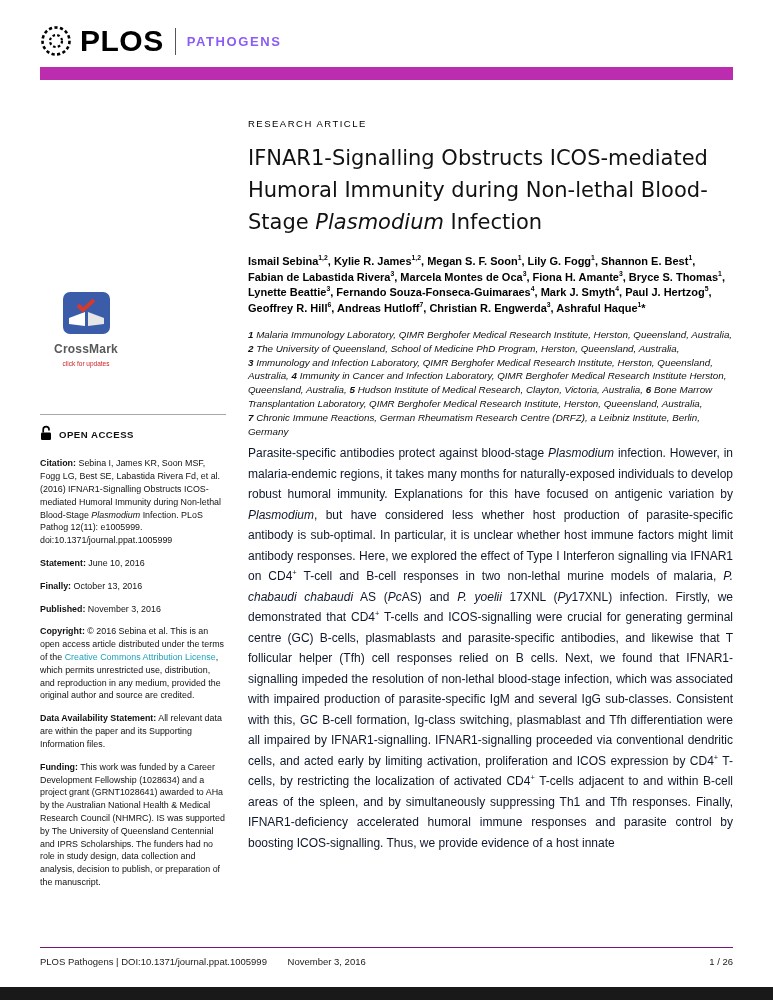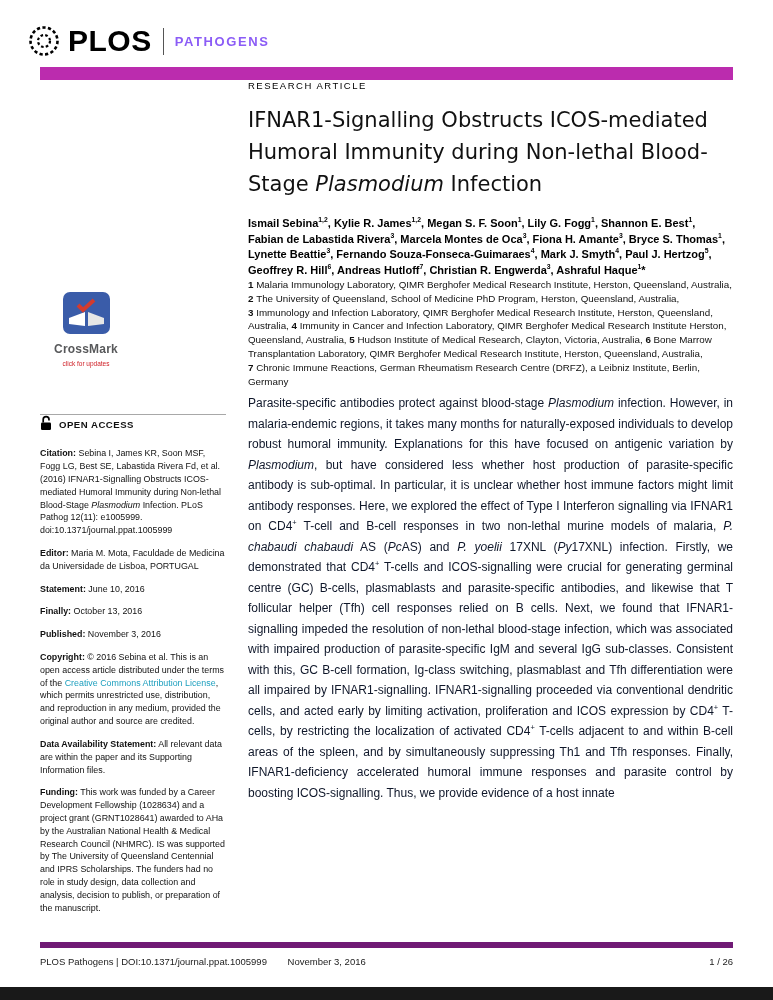--- a/index.html
+++ b/index.html
@@ -11,72 +11,72 @@
   }
   .page {
     position: relative;
     width: 773px;
     height: 1000px;
     background: #ffffff;
     overflow: hidden;
   }
 
   
-  .header { padding: 24px 40px 0 28px; }
+  .header { padding: 24px 40px 0 40px; }
   .logo-row { display: flex; align-items: center; }
   .logo-icon { display: inline-flex; }
   .plos-word { font-size: 30px; font-weight: bold; letter-spacing: 0.5px; margin-left: 8px; color: #000; }
   .logo-divider { width: 1px; height: 27px; background: #555; margin: 0 11px; }
   .journal-word { font-size: 13px; font-weight: bold; letter-spacing: 1.6px; color: #8b5cf6; }
   .brand-bar { height: 13px; margin: 9px 40px 0 40px; background: var(--accent, #BB2CAE); }
 
   
   .content { display: flex; padding: 0 40px; }
   .sidebar {
     flex: none; width: 186px;
     padding-top: 212px;
     font-size: 8.9px; line-height: 1.44; color: #111;
   }
-  .main { flex: 1; padding-left: 22px; }
+  .main { flex: 1; padding-left: 22px; padding-top: 38px; }
 
   
   .crossmark { width: 84px; margin: 0 0 46px 4px; text-align: center; cursor: pointer; }
   .crossmark-label { font-size: 12px; font-weight: bold; color: #58595b; margin-top: 3px; letter-spacing: 0.2px; }
   .crossmark-tagline { font-size: 6.5px; color: #cf2027; margin-top: 1px; }
-  .oa-row { display: flex; align-items: center; gap: 7px; border-top: 1px solid #a8a8a8; margin-bottom: 12px; }
+  .oa-row { display: flex; align-items: center; gap: 7px; border-top: 1px solid #a8a8a8; padding-top: 10px; margin-bottom: 12px; }
   .oa-label { font-weight: bold; font-size: 9.6px; letter-spacing: 0.5px; }
   .side-block { margin-bottom: 10px; }
   .side-block b { font-weight: bold; }
   .link { color: var(--link, #1D9FBE); text-decoration: none; cursor: pointer; }
 
   
   .kicker { font-size: 9.5px; letter-spacing: 1.5px; color: #000; }
   .title {
     font-family: "DejaVu Sans", "Liberation Sans", sans-serif;
     font-size: 21px; line-height: 32px; font-weight: normal;
     color: #111; margin-top: 13px;
   }
   .title i { font-style: italic; }
   .authors { font-size: 11px; font-weight: bold; line-height: 15.5px; margin-top: 16px; color: #000; }
-  .affiliations { font-size: 9.8px; line-height: 13.8px; margin-top: 0; color: #111; }
+  .affiliations { font-size: 9.8px; line-height: 13.8px; margin-top: 12px; color: #111; font-style: italic; }
   .email-line { margin-top: 12px; font-size: 10.5px; }
   .abstract-heading {
     font-family: "DejaVu Sans", "Liberation Sans", sans-serif;
     font-size: 18.5px; font-weight: normal; color: #111; margin-top: 30px;
   }
   .abstract {
     margin-top: 5px; font-size: 12px; line-height: 20.5px;
     text-align: justify; color: #0f172a;
   }
   sup { font-size: 0.62em; vertical-align: super; line-height: 0; }
 
   
   .footer {
     position: absolute; left: 40px; right: 40px; bottom: 33px;
-    border-top: 6px solid #701a75; padding-top: 8px;
+    border-top: 1px solid #701a75; padding-top: 8px;
     display: flex; justify-content: space-between;
     font-size: 9.5px; color: #222;
   }
   .footer-date { margin-left: 18px; }
   .bottom-strip { position: absolute; left: 0; bottom: 0; width: 100%; height: 13px; background: #191919; }
 </style>
 </head>
 <body>
 
 <div class="page">
@@ -119,21 +119,20 @@
           <svg width="12" height="16" viewBox="0 0 12 16" aria-hidden="true">
             <path d="M3.2 7.5 V4.6 a2.9 2.9 0 0 1 5.8 0 V5.6" fill="none" stroke="#000" stroke-width="1.7"></path>
             <rect x="1" y="7.5" width="10" height="7.5" rx="1.2" fill="#000"></rect>
           </svg>
         </span>
         <span class="oa-label">OPEN ACCESS</span>
       </div>
 
       <p class="side-block"><b>Citation:</b> <span>Sebina I, James KR, Soon MSF, Fogg LG, Best SE, Labastida Rivera Fd, et al. (2016) IFNAR1-Signalling Obstructs ICOS-mediated Humoral Immunity during Non-lethal Blood-Stage <i>Plasmodium</i> Infection. PLoS Pathog 12(11): e1005999. doi:10.1371/journal.ppat.1005999</span></p>
 
-      <p class="side-block"><b>Editor:</b> <span>Maria M. Mota, Faculdade de Medicina da Universidade de Lisboa, PORTUGAL</span></p>
 
       <p class="side-block"><b>Statement:</b> <span>June 10, 2016</span></p>
 
       <p class="side-block"><b>Finally:</b> <span>October 13, 2016</span></p>
 
       <p class="side-block"><b>Published:</b> <span>November 3, 2016</span></p>
 
       <p class="side-block"><b>Copyright:</b> <span>© 2016 Sebina et al. This is an open access article distributed under the terms of the <span class="link">Creative Commons Attribution License</span>, which permits unrestricted use, distribution, and reproduction in any medium, provided the original author and source are credited.</span></p>
 
       <p class="side-block"><b>Data Availability Statement:</b> <span>All relevant data are within the paper and its Supporting Information files.</span></p>

